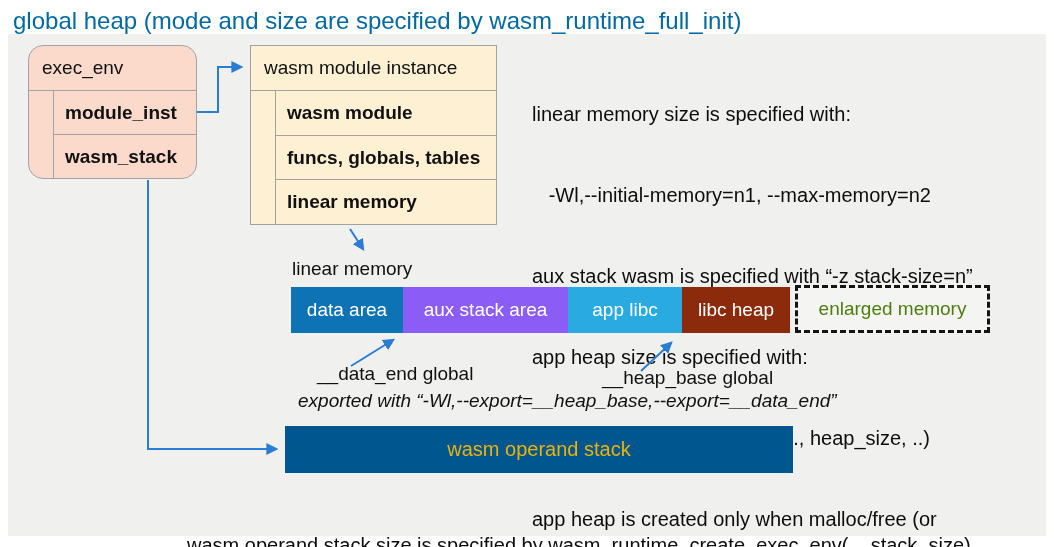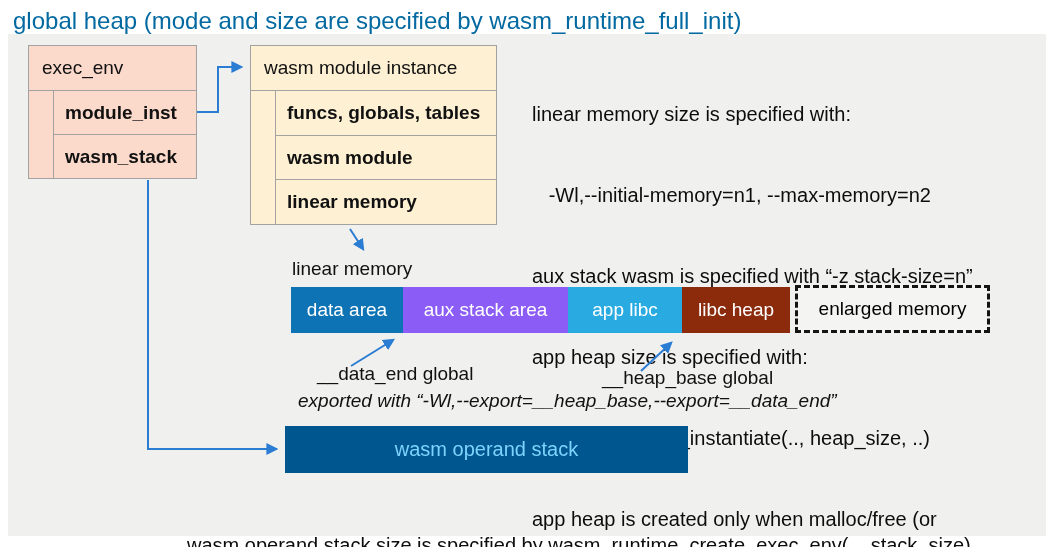--- a/index.html
+++ b/index.html
@@ -13,21 +13,21 @@
   .box { position:absolute; border:1px solid #a2a2a2; box-sizing:border-box; }
   .box-header { display:flex; align-items:center; padding-left:13px; font-size:19px;
                 border-bottom:1px solid #a2a2a2; height:45px; box-sizing:border-box; }
   .box-body { display:flex; height:calc(100% - 45px);font-weight:bold; }
   .box-indent { width:25px; border-right:1px solid #a2a2a2; box-sizing:border-box; }
   .box-rows { flex:1; display:flex; flex-direction:column; }
   .box-row { flex:1; display:flex; align-items:center; padding-left:11px; font-size:19px;
              border-bottom:1px solid #a2a2a2; box-sizing:border-box; }
   .box-row:last-child { border-bottom:none; }
 
-  .exec-env { left:28px; top:45px; width:169px; height:134px; background:#fbdacc; }
+  .exec-env { left:28px; top:45px; width:169px; height:134px; background:#fbdacc;border-radius:15px; }
   .instance { left:250px; top:45px; width:247px; height:180px; background:#fdf0d3; }
 
   .notes-right { position:absolute; left:532px; top:47px; font-size:20px; line-height:27px;
                  white-space:pre-wrap; color:#0d0d0d; }
   .notes-bottom { position:absolute; left:187px; top:480px; font-size:20px; line-height:26px;
                   white-space:pre-wrap; color:#0d0d0d; }
 
   .lm-label { position:absolute; left:292px; top:258px; font-size:19px; }
 
   .lm-bar { position:absolute; left:291px; top:287px; height:46px; display:flex; }
@@ -39,22 +39,22 @@
 
   .enlarged { position:absolute; left:795px; top:285px; width:189px; height:42px;
               border:3px dashed #141414; background:#f4f4f3;
               display:flex; align-items:center; justify-content:center; font-size:19px; }
 
   .ann { position:absolute; font-size:19px; white-space:nowrap; }
   .ann-data-end { left:317px; top:363px; }
   .ann-heap-base { left:602px; top:367px; }
   .ann-exported { left:298px; top:390px;font-style:italic; }
 
-  .op-stack { position:absolute; left:285px; top:426px; width:403px; height:47px;
-              color:#7dd3fc; font-size:20px; display:flex; align-items:center; justify-content:center; }
+  .op-stack { position:absolute; left:285px; top:426px; width:508px; height:47px;
+              color:#eab308; font-size:20px; display:flex; align-items:center; justify-content:center; }
 
   .overlay { position:absolute; left:0; top:0; width:1054px; height:547px; pointer-events:none; }
 </style>
 </head>
 <body>
 
 <div class="page">
 
   <div class="title">global heap (mode and size are specified by wasm_runtime_full_init)</div>
 
@@ -69,22 +69,22 @@
         <div class="box-row">wasm_stack</div>
       </div>
     </div>
   </div>
 
   <div class="box instance">
     <div class="box-header">wasm module instance</div>
     <div class="box-body">
       <div class="box-indent"></div>
       <div class="box-rows">
+        <div class="box-row">wasm module</div>
         <div class="box-row">funcs, globals, tables</div>
-        <div class="box-row">wasm module</div>
         <div class="box-row">linear memory</div>
       </div>
     </div>
   </div>
 
   <div class="notes-right">
     <div>linear memory size is specified with:</div>
     <div>   -Wl,--initial-memory=n1, --max-memory=n2</div>
     <div>aux stack wasm is specified with “-z stack-size=n”</div>
     <div>app heap size is specified with:</div>
@@ -95,21 +95,21 @@
 
   <div class="lm-label">linear memory</div>
 
   <div class="lm-bar">
     <div class="seg seg-0" style="background: rgb(14, 115, 181); text-align: center;">data area</div>
     <div class="seg seg-1" style="background: #8b5cf6;">aux stack area</div>
     <div class="seg seg-2" style="background: rgb(41, 171, 226);">app libc</div>
     <div class="seg seg-3" style="background: rgb(139, 43, 11);">libc heap</div>
   </div>
 
-  <div class="enlarged" style="color: #000000;">enlarged memory</div>
+  <div class="enlarged" style="color: #4d7c0f;">enlarged memory</div>
 
   <div class="ann ann-data-end">__data_end global</div>
   <div class="ann ann-heap-base">__heap_base global</div>
   <div class="ann ann-exported">exported with “-Wl,--export=__heap_base,--export=__data_end”</div>
 
   <div class="op-stack" style="background: rgb(0, 86, 143);">wasm operand stack</div>
 
   <div class="notes-bottom">
     <div>wasm operand stack size is specified by wasm_runtime_create_exec_env(.., stack_size)</div>
     

